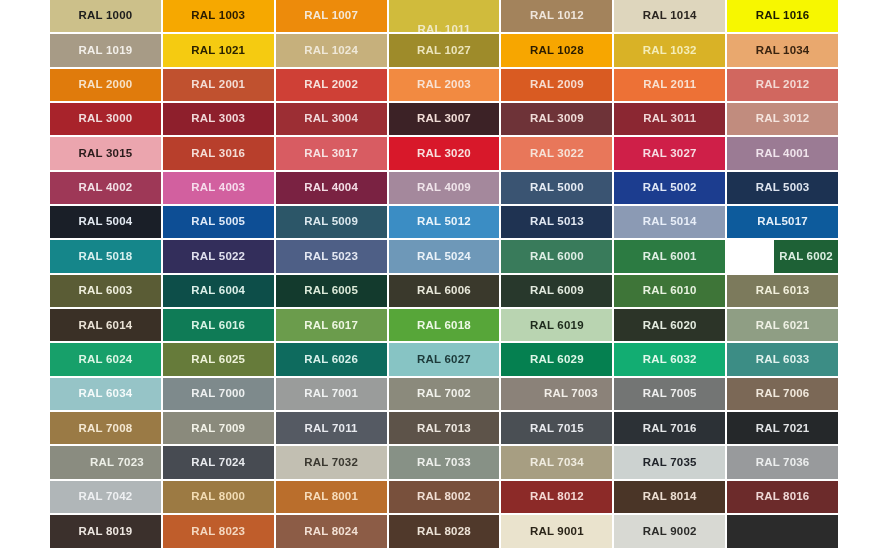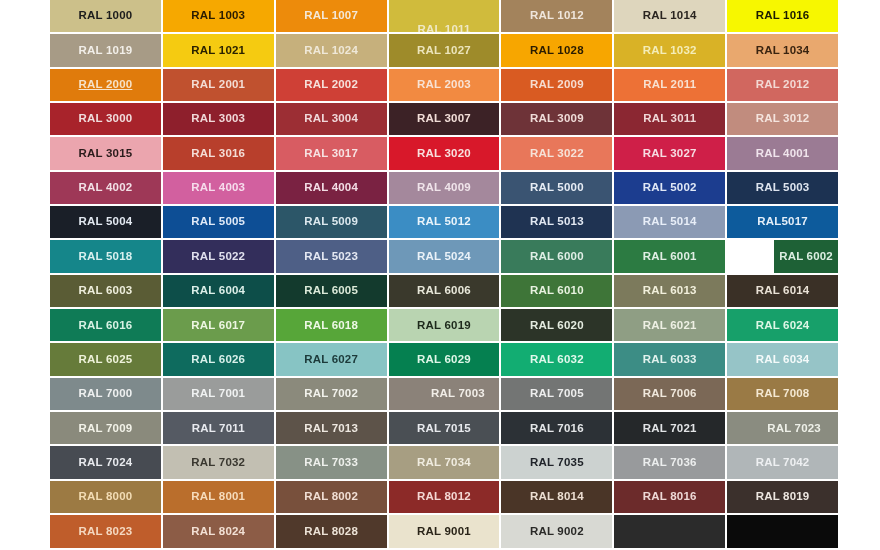--- a/index.html
+++ b/index.html
@@ -90,21 +90,21 @@
       <div class="swatch" style="background: rgb(247, 166, 0);">
         <span class="swatch-label" style="color: rgb(42, 28, 0);">RAL 1028</span>
       </div>
       <div class="swatch" style="background: rgb(217, 178, 38);">
         <span class="swatch-label" style="color: rgb(244, 237, 184);">RAL 1032</span>
       </div>
       <div class="swatch" style="background: rgb(233, 168, 110);">
         <span class="swatch-label" style="color: rgb(58, 36, 16);">RAL 1034</span>
       </div>
       <div class="swatch" style="background: rgb(224, 123, 12);">
-        <span class="swatch-label" style="color: rgb(246, 226, 200); text-decoration: underline;">RAL 2000</span>
+        <span class="swatch-label" style="color: rgb(246, 226, 200);">RAL 2000</span>
       </div>
       <div class="swatch" style="background: rgb(192, 81, 47);">
         <span class="swatch-label" style="color: rgb(243, 221, 212);">RAL 2001</span>
       </div>
       <div class="swatch" style="background: rgb(207, 64, 54);">
         <span class="swatch-label" style="color: rgb(246, 224, 218);">RAL 2002</span>
       </div>
       <div class="swatch" style="background: rgb(242, 138, 65);">
         <span class="swatch-label" style="color: rgb(248, 226, 212);">RAL 2003</span>
       </div>
@@ -226,20 +226,23 @@
         <span class="swatch-label" style="color: rgb(238, 238, 220);">RAL 6003</span>
       </div>
       <div class="swatch" style="background: rgb(13, 78, 73);">
         <span class="swatch-label" style="color: rgb(220, 239, 233);">RAL 6004</span>
       </div>
       <div class="swatch" style="background: rgb(19, 58, 45);">
         <span class="swatch-label" style="color: rgb(220, 234, 217);">RAL 6005</span>
       </div>
       <div class="swatch" style="background: rgb(58, 57, 44);">
         <span class="swatch-label" style="color: rgb(232, 232, 218);">RAL 6006</span>
+      </div>
+      <div class="swatch" style="background: rgb(40, 56, 44);">
+        <span class="swatch-label" style="color: rgb(226, 234, 223);">RAL 6009</span>
       </div>
       <div class="swatch" style="background: rgb(62, 117, 56);">
         <span class="swatch-label" style="color: rgb(232, 242, 224);">RAL 6010</span>
       </div>
       <div class="swatch" style="background: rgb(124, 122, 92);">
         <span class="swatch-label" style="color: rgb(242, 240, 220);">RAL 6013</span>
       </div>
       <div class="swatch" style="background: rgb(58, 48, 38);">
         <span class="swatch-label" style="color: rgb(234, 226, 214);">RAL 6014</span>
       </div>

